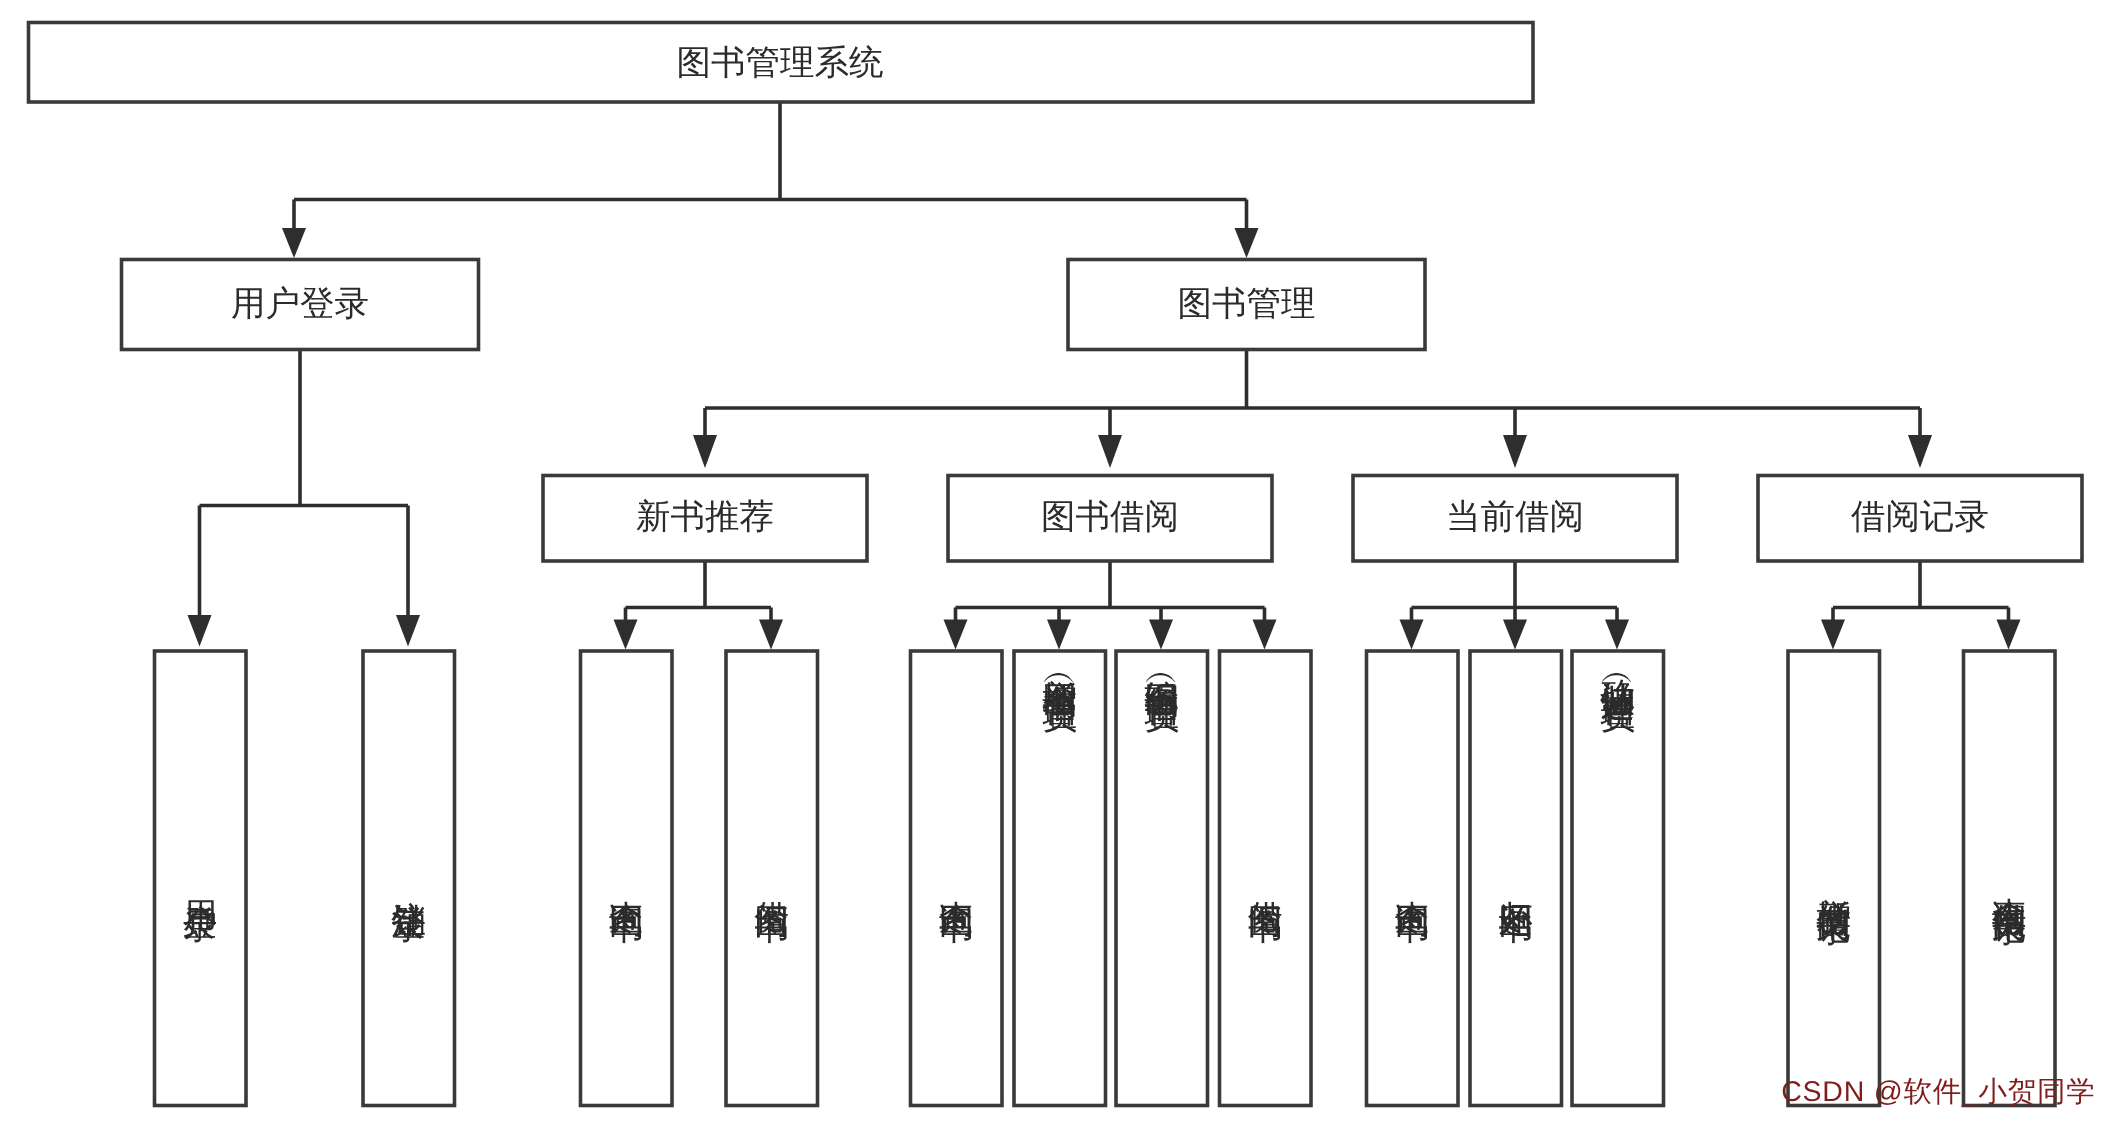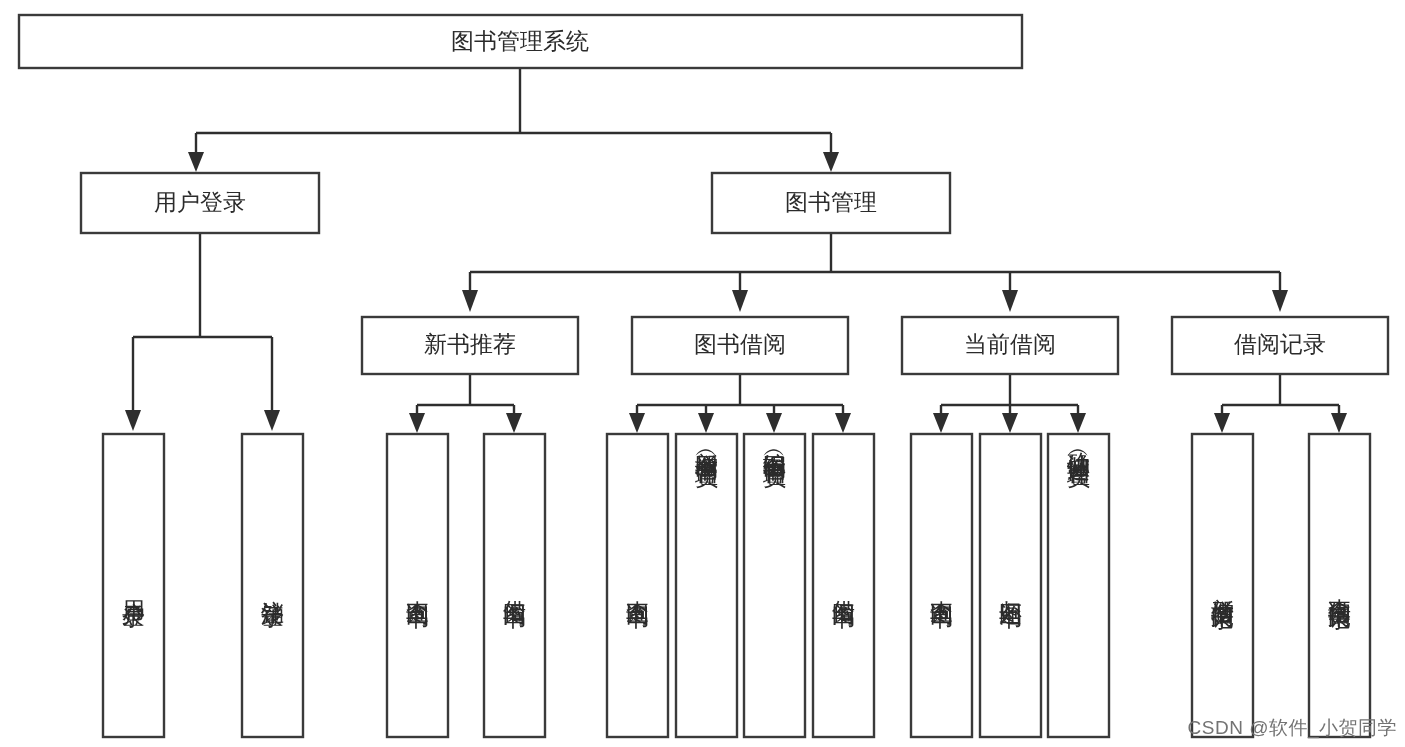--- a/index.html
+++ b/index.html
@@ -63,21 +63,21 @@
     letter-spacing: 2px;
     color: #2b2b2b;
     white-space: nowrap;
   }
   .watermark {
     position: absolute;
     right: 8px;
     bottom: 6px;
     font-family: "Liberation Sans", "DejaVu Sans", sans-serif;
     font-size: 19px;
-    color: #737373;
+    color: #7f1d1d;
     letter-spacing: 0.5px;
     white-space: nowrap;
   }
 </style>
 </head>
 <body>
 
 <div id="diagram-root">
 
   <svg id="diagram-svg" viewBox="0 0 1405 747" xmlns="http://www.w3.org/2000/svg">

